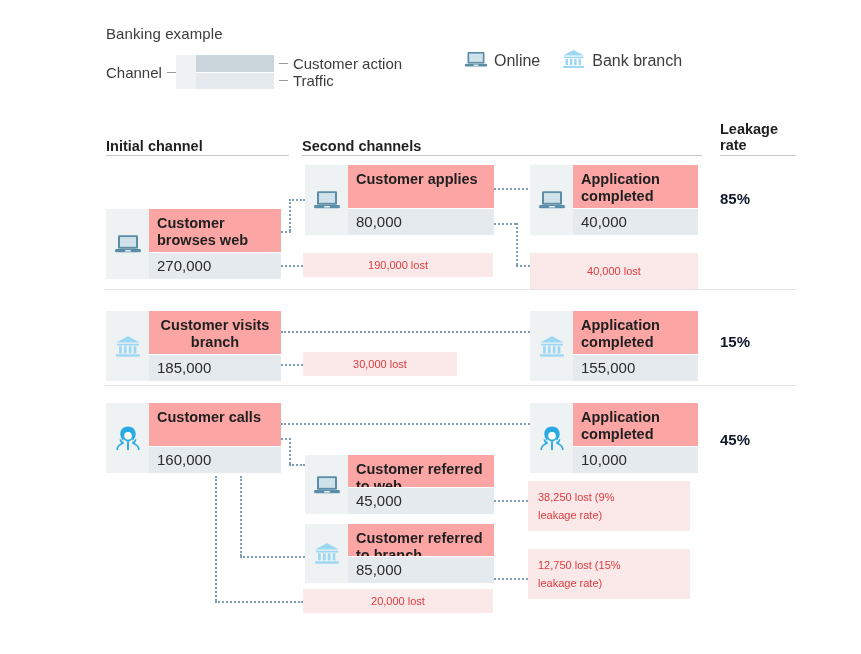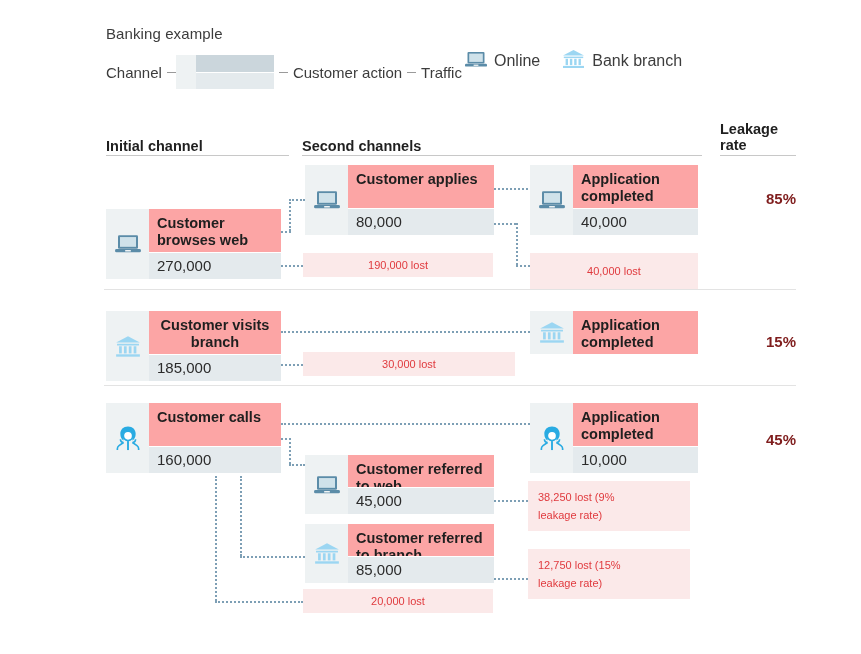--- a/index.html
+++ b/index.html
@@ -58,21 +58,21 @@
     background: #cbd6dc;
   }
   .swatch .sw-value {
     flex: 1;
     background: #e4eaed;
     border-top: 1px solid #ffffff;
   }
   #channel-legend .callouts {
     margin-left: 0px;
     display: flex;
-    flex-direction: row;
+    flex-direction: column;
     justify-content: space-between;
     height: 34px;
   }
   #channel-legend .callout {
     display: flex;
     align-items: center;
     font-size: 15px;
     color: #3c3c3c;
     line-height: 17px;
   }
@@ -176,23 +176,23 @@
   .loss.multiline {
     justify-content: flex-start;
     text-align: left;
     padding: 0 10px;
   }
 
   
   .leak-val {
     font-size: 15px;
     font-weight: bold;
-    color: #7f1d1d;
+    color: #0f172a;
     width: 76px;
-    text-align: right;
+    text-align: left;
   }
 
   
   .conn-h {
     height: 0;
     border-top: 2px dotted #7d9fb5;
   }
   .conn-v {
     width: 0;
     border-left: 2px dotted #7d9fb5;
@@ -357,24 +357,25 @@
         <rect x="1.8" y="7.6" width="19.4" height="1.5" fill="#9bd6f2"></rect>
         <rect x="3.6" y="9.8" width="2.4" height="6.3" fill="#9bd6f2"></rect>
         <rect x="7.9" y="9.8" width="2.4" height="6.3" fill="#9bd6f2"></rect>
         <rect x="12.2" y="9.8" width="2.4" height="6.3" fill="#9bd6f2"></rect>
         <rect x="16.5" y="9.8" width="2.4" height="6.3" fill="#9bd6f2"></rect>
         <rect x="1" y="16.9" width="21" height="2.1" fill="#9bd6f2"></rect>
       </svg>
   </div>
   <div class="n-body">
     <div class="n-title" style="height:43px;">Application completed</div>
-  </div>
-</div>
-
-<div class="abs loss" style="left:303px; top:352px; width:212px; height:24px;">30,000 lost</div>
+    <div class="n-value" style="height:27px;">155,000</div>
+  </div>
+</div>
+
+<div class="abs loss" style="left:303px; top:352px; width:154px; height:24px;">30,000 lost</div>
 
 <div class="abs leak-val" style="left:720px; top:333px;">15%</div>
 
 <div class="abs conn-h" style="left:281px; top:423px; width:249px;"></div>
 
 <div class="abs conn-v" style="left:289px; top:438px; height:26px;"></div>
 <div class="abs conn-h" style="left:281px; top:438px; width:10px;"></div>
 <div class="abs conn-h" style="left:289px; top:464px; width:16px;"></div>
 
 <div class="abs conn-v" style="left:240px; top:476px; height:80px;"></div>

